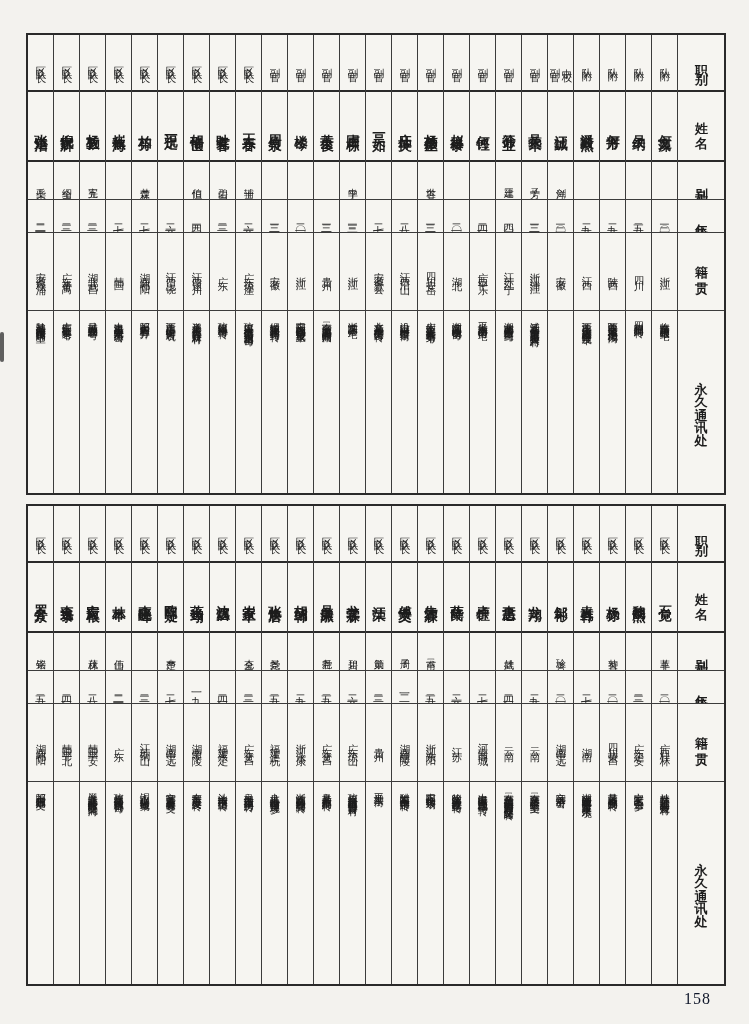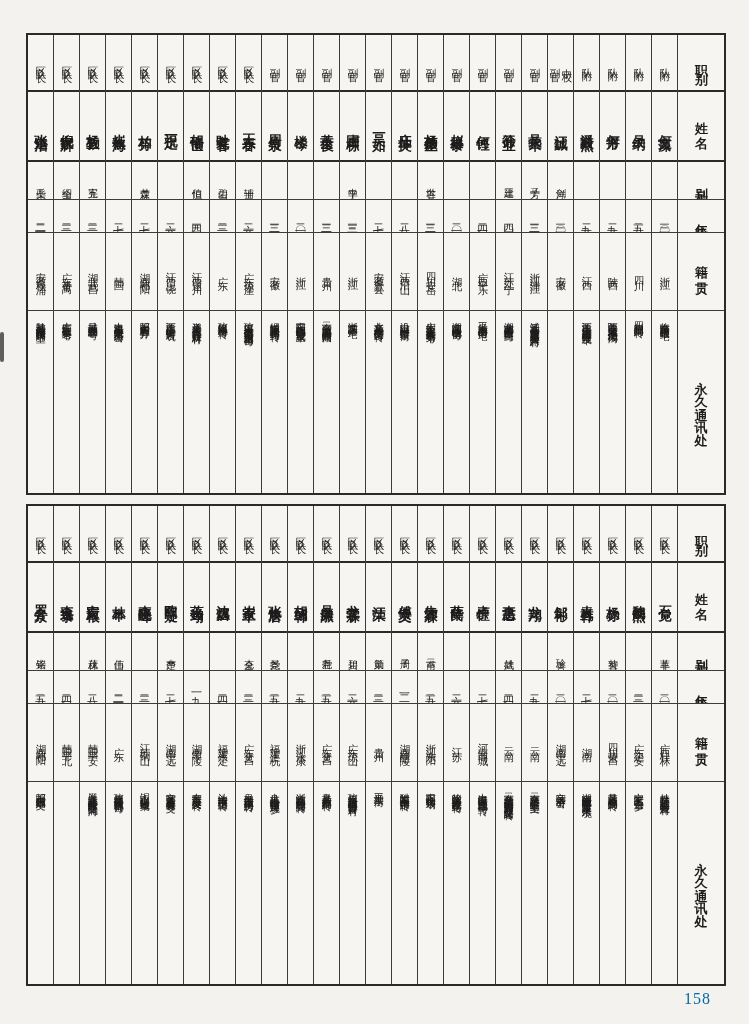--- a/index.html
+++ b/index.html
@@ -68,21 +68,21 @@
   .hdr .c-age .vtext{letter-spacing:2px;}
   .hdr .c-origin .vtext{letter-spacing:16px;}
   .hdr .c-addr .vtext{letter-spacing:13px;max-height:none;font-size:13px;line-height:15px;}
   .hdr .c-addr{align-items:center;}
   .page-number{
     position:absolute;
     right:38px;
     bottom:16px;
     font-size:16px;
     letter-spacing:1px;
-    color:#0369a1;
+    color:#0f172a;
   }
   .scan-artifact{
     position:absolute;
     left:0;top:332px;width:4px;height:30px;
     background:#3a3a3a;border-radius:2px;opacity:.8;
   }
 </style>
 </head>
 <body>
 

